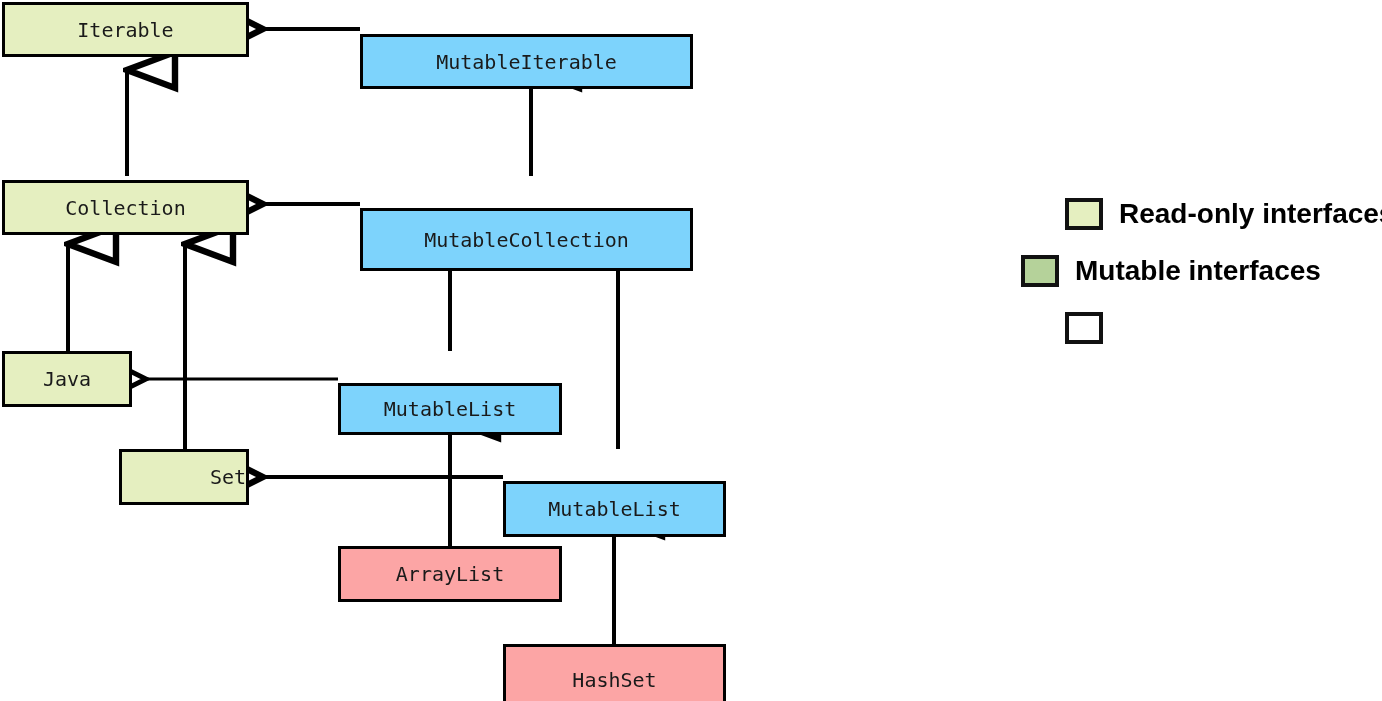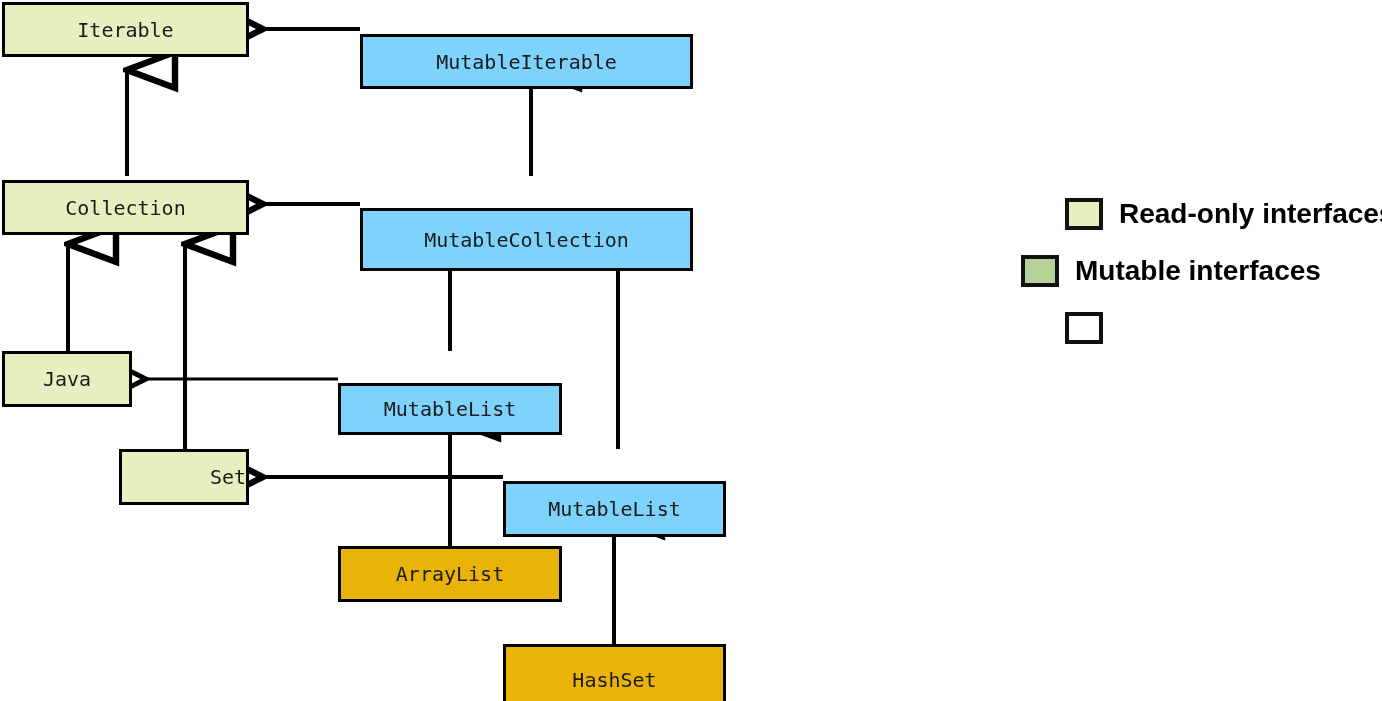--- a/index.html
+++ b/index.html
@@ -30,21 +30,21 @@
     justify-content: center;
     font-family: "DejaVu Sans Mono", "Liberation Mono", monospace;
     font-size: 20px;
     color: #1a1a1a;
     letter-spacing: 0px;
     white-space: nowrap;
     z-index: 5;
   }
   .node.readonly { background: #e5efc0; }
   .node.mutable  { background: #7dd3fc; margin-top: 32px; }
-  .node.javacls  { background: #eab308; }
+  .node.javacls  { background: #fca5a5; }
 
   .legend {
     position: absolute;
     z-index: 5;
   }
   .legend-row {
     position: absolute;
     display: flex;
     align-items: center;
   }

